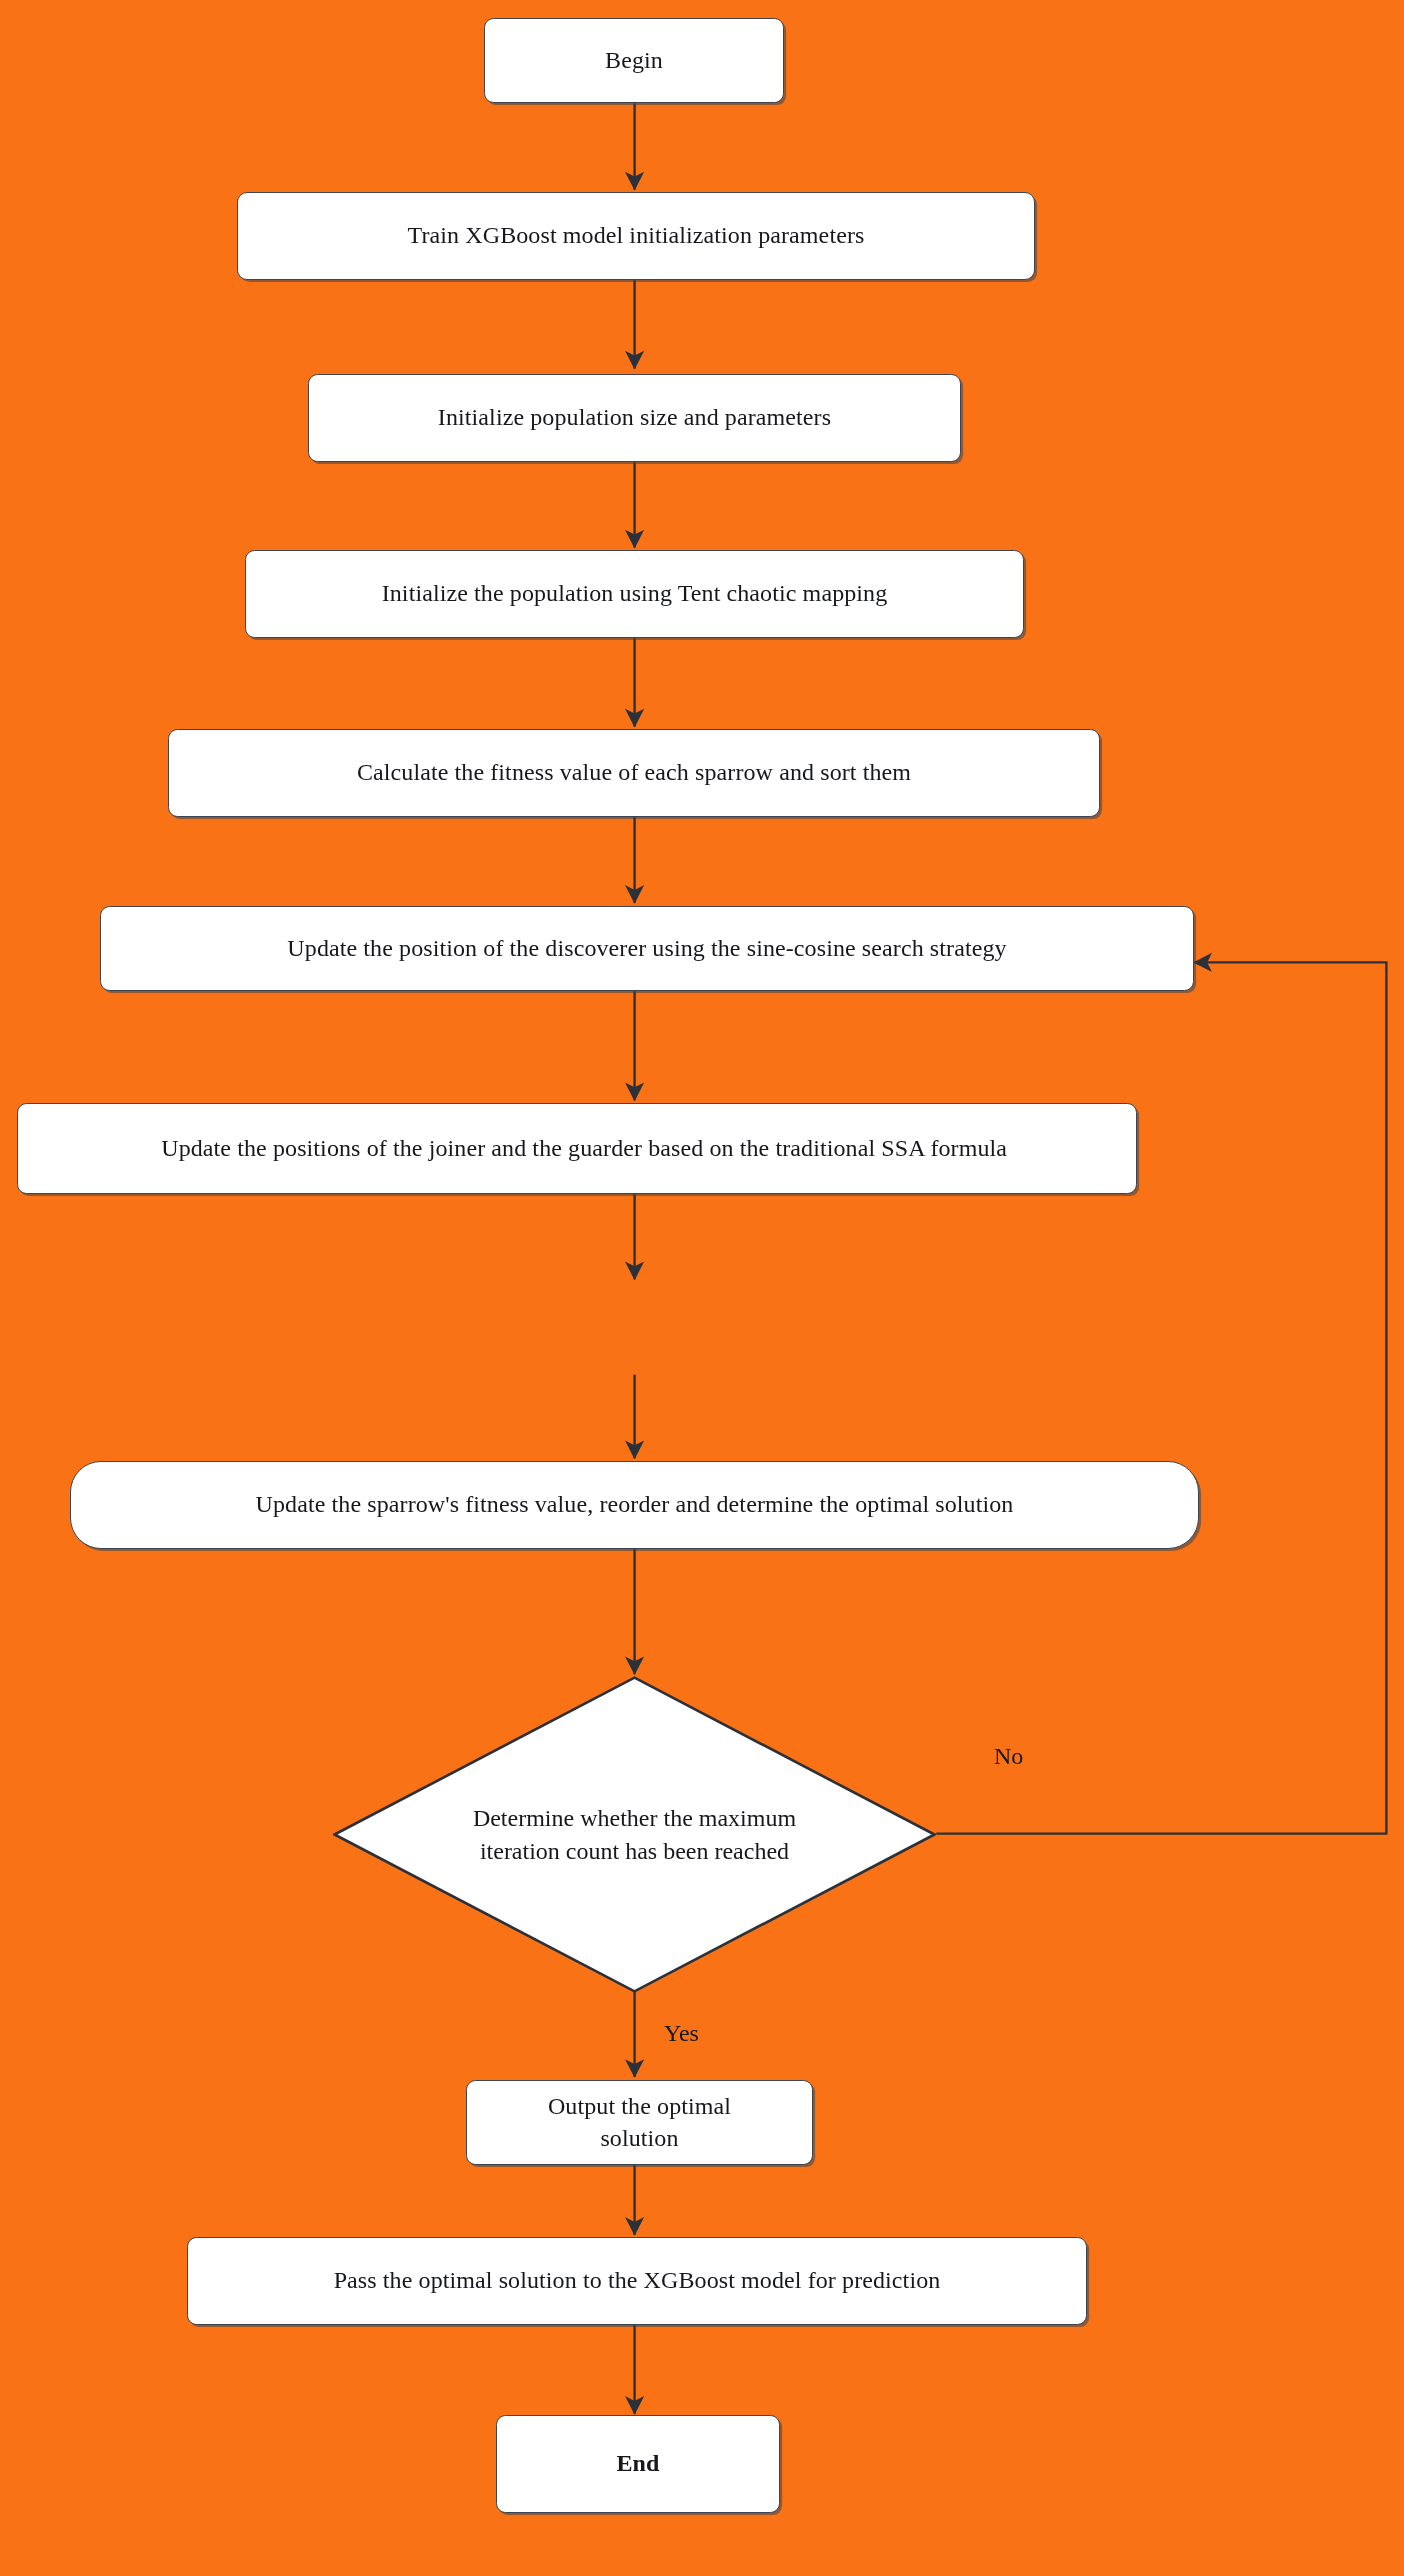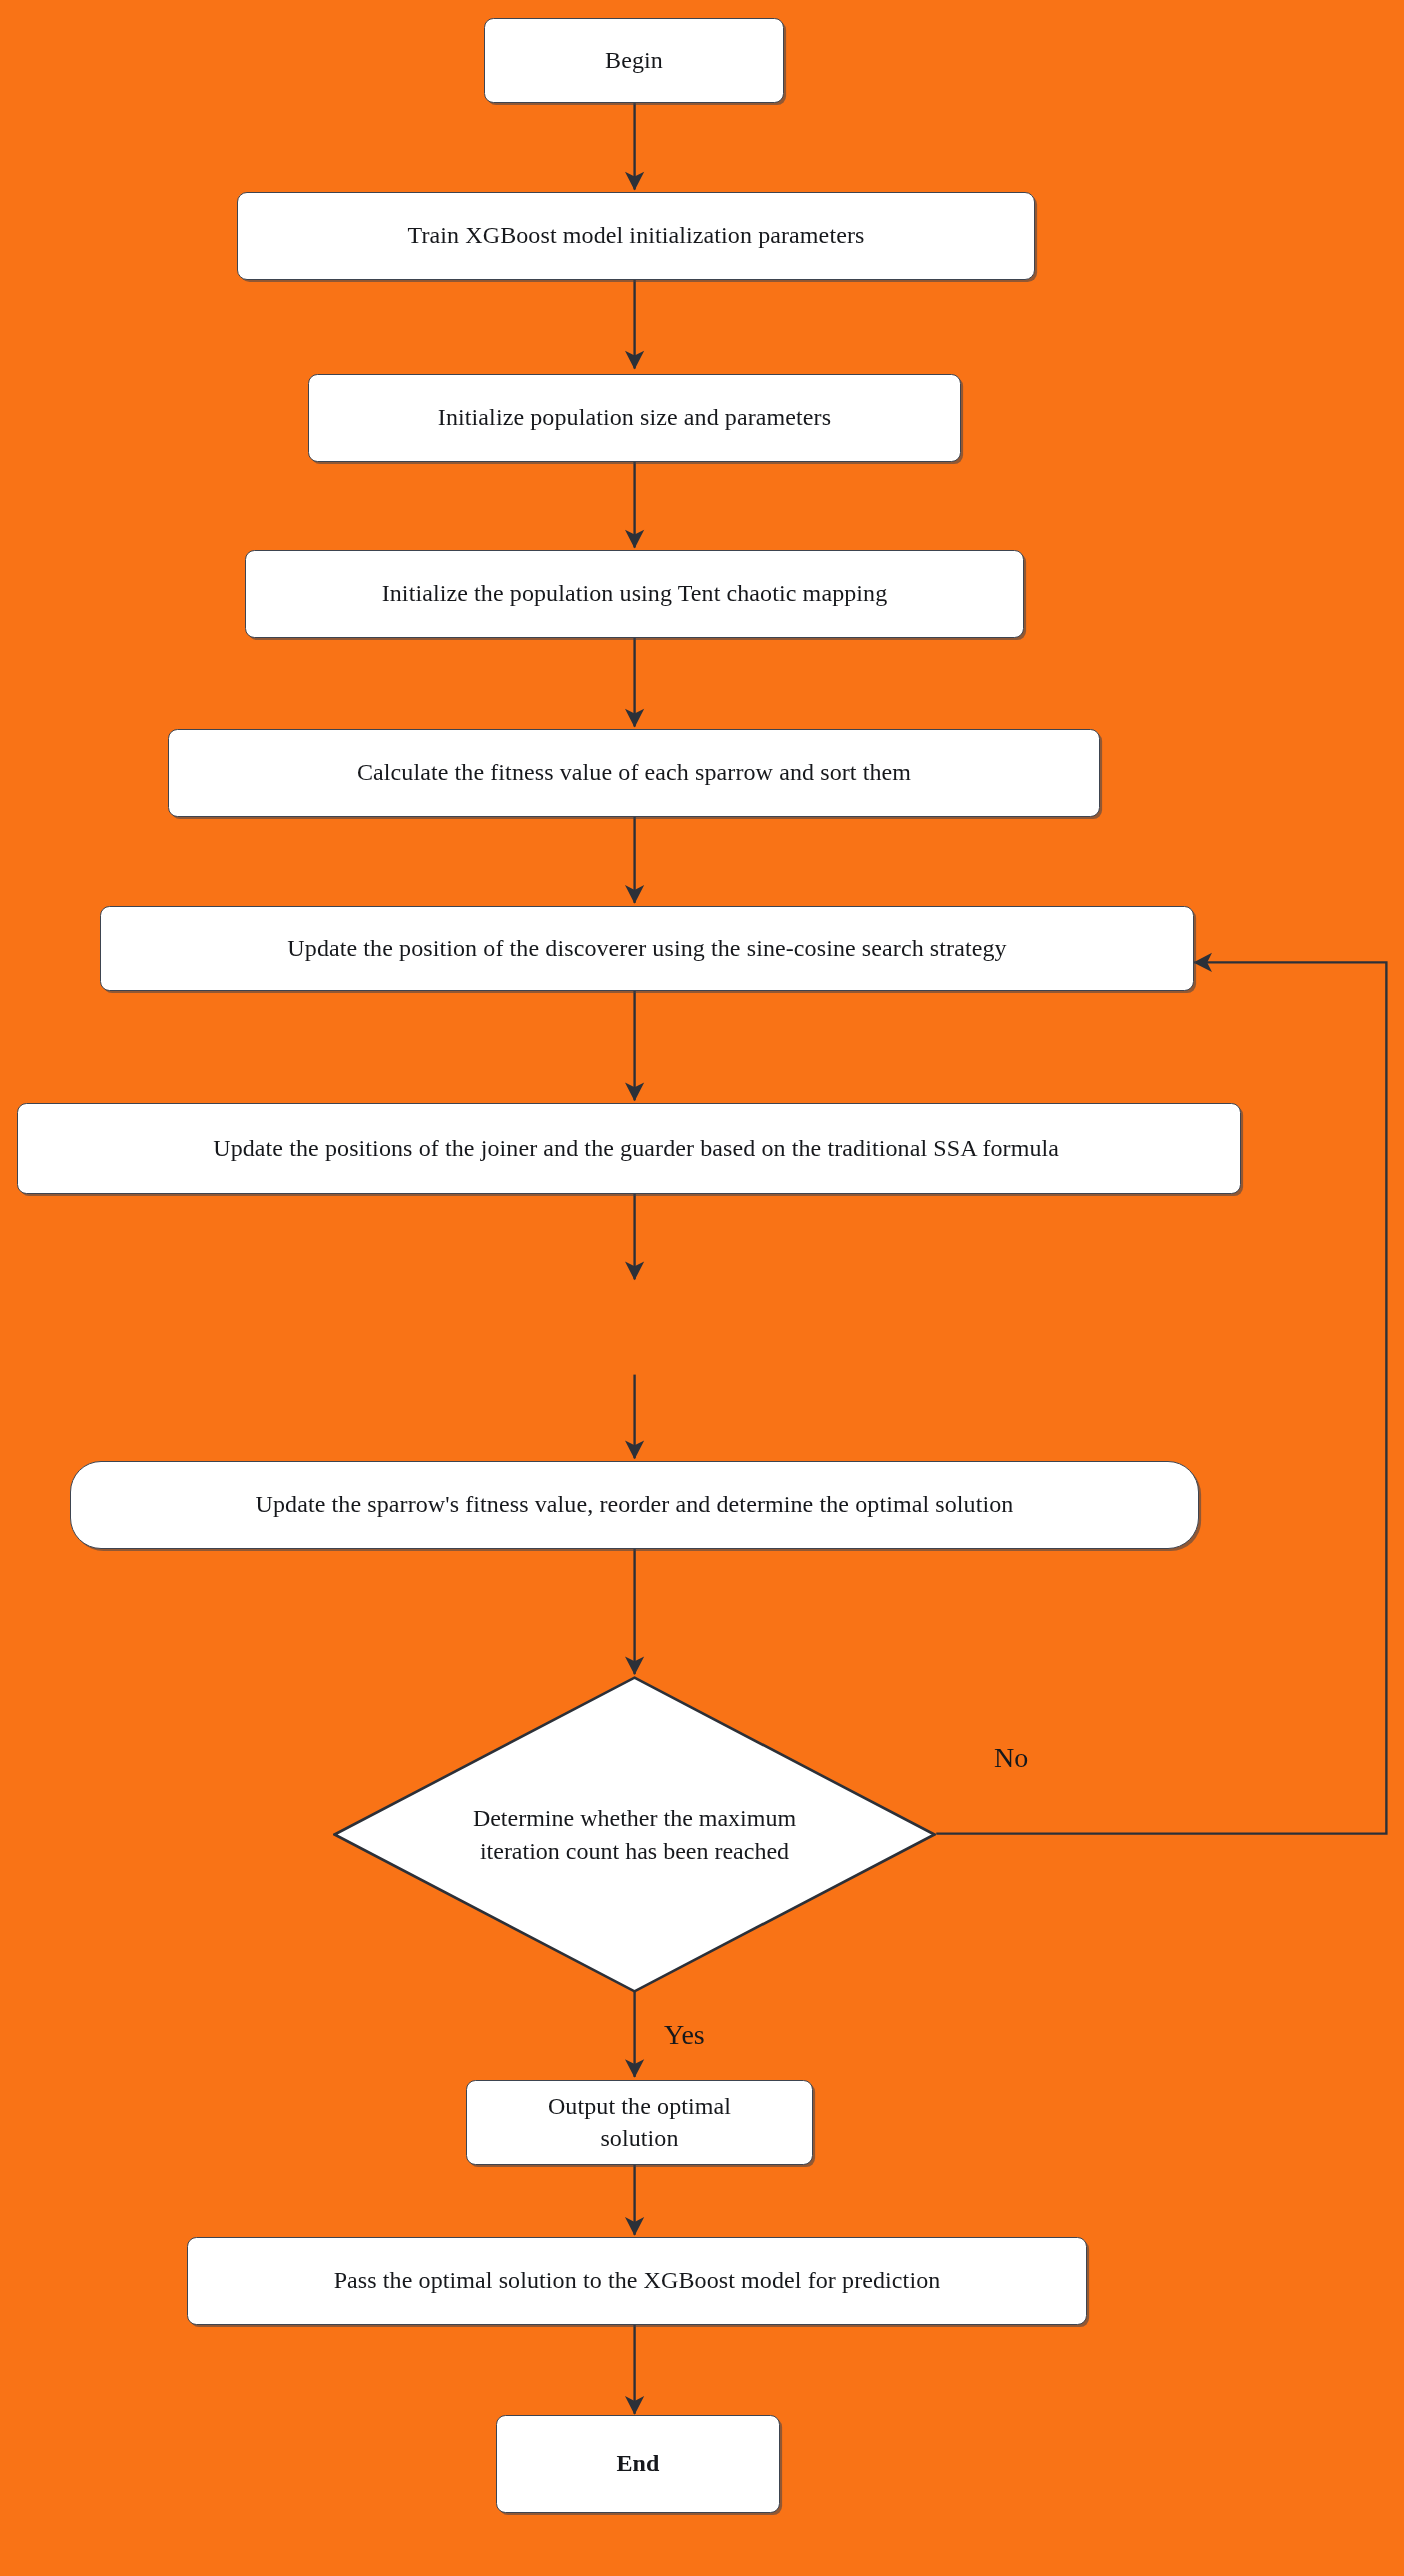--- a/index.html
+++ b/index.html
@@ -63,21 +63,21 @@
   .decision .label {
     position: relative;
     z-index: 2;
     font-size: 24px;
     line-height: 1.34;
     color: #16181c;
     white-space: pre-line;
   }
   .edge-label {
     position: absolute;
-    font-size: 28px;
+    font-size: 24px;
     color: #16181c;
     line-height: 1;
     white-space: nowrap;
   }
 </style>
 </head>
 <body>
 
 <div id="flow-root">
 
@@ -135,21 +135,21 @@
   </div>
 
   <div class="node" style="left:168px; top:729px; width:932px; height:88px;text-align:right;">
     <span class="label">Calculate the fitness value of each sparrow and sort them</span>
   </div>
 
   <div class="node" style="left:100px; top:906px; width:1094px; height:85px;">
     <span class="label">Update the position of the discoverer using the sine-cosine search strategy</span>
   </div>
 
-  <div class="node" style="left:17.4px; top:1103px; width:1224px; height:91px;padding-left:23px;">
+  <div class="node" style="left:17.4px; top:1103px; width:1120px; height:91px;padding-left:23px;">
     <span class="label">Update the positions of the joiner and the guarder based on the traditional SSA formula</span>
   </div>
 
 
   <div class="node" style="left:70px; top:1461px; width:1129px; height:88px;border-radius:31px;">
     <span class="label">Update the sparrow's fitness value, reorder and determine the optimal solution</span>
   </div>
 
   <div class="decision" style="left:333px; top:1676px; width:603px; height:317px;">
     <svg class="dia-svg" width="603" height="317" viewBox="0 0 1146 602" xmlns="http://www.w3.org/2000/svg">

